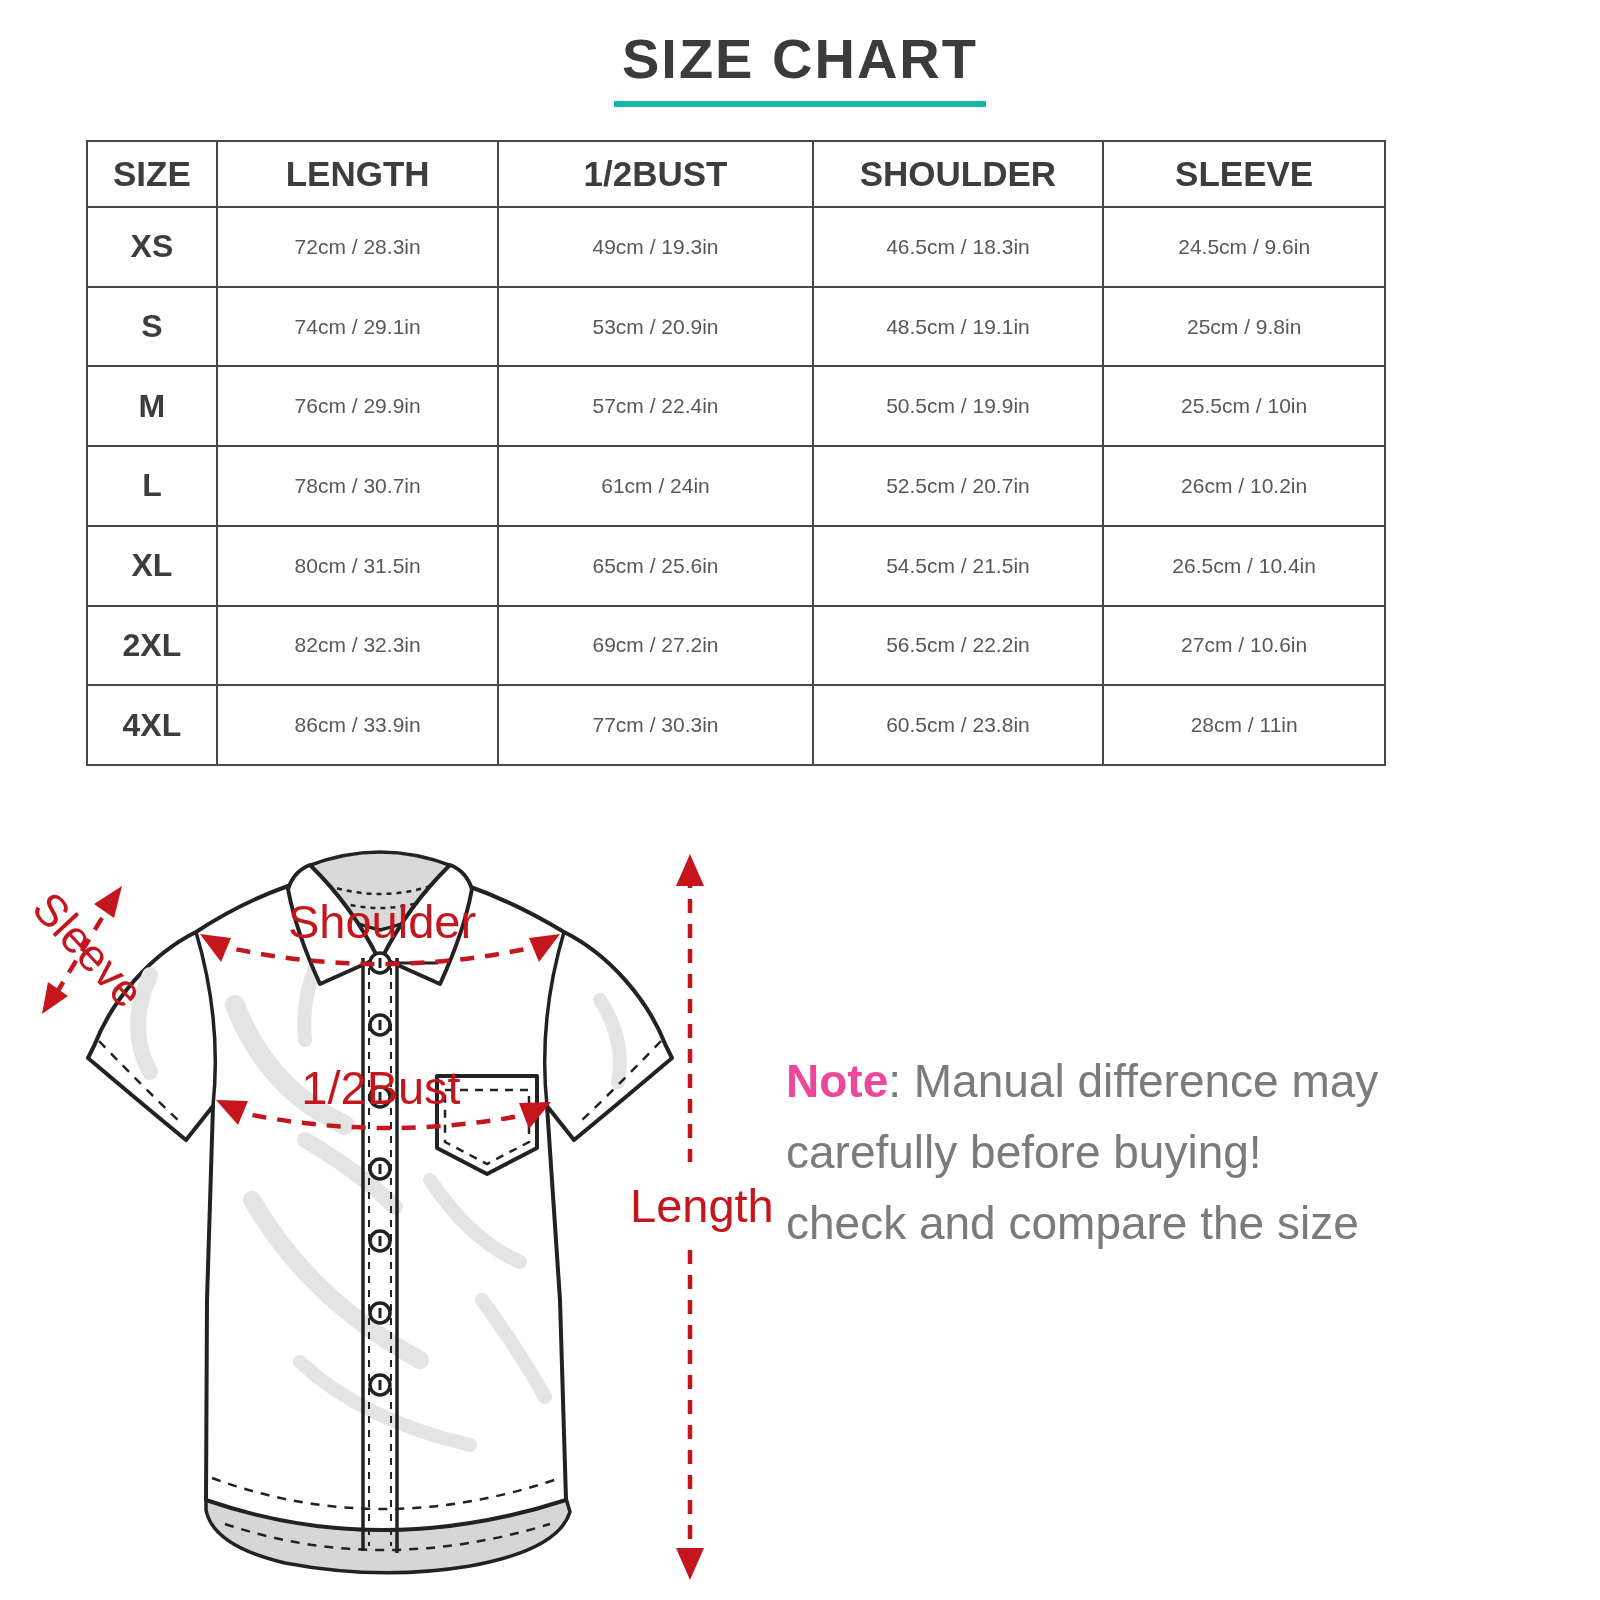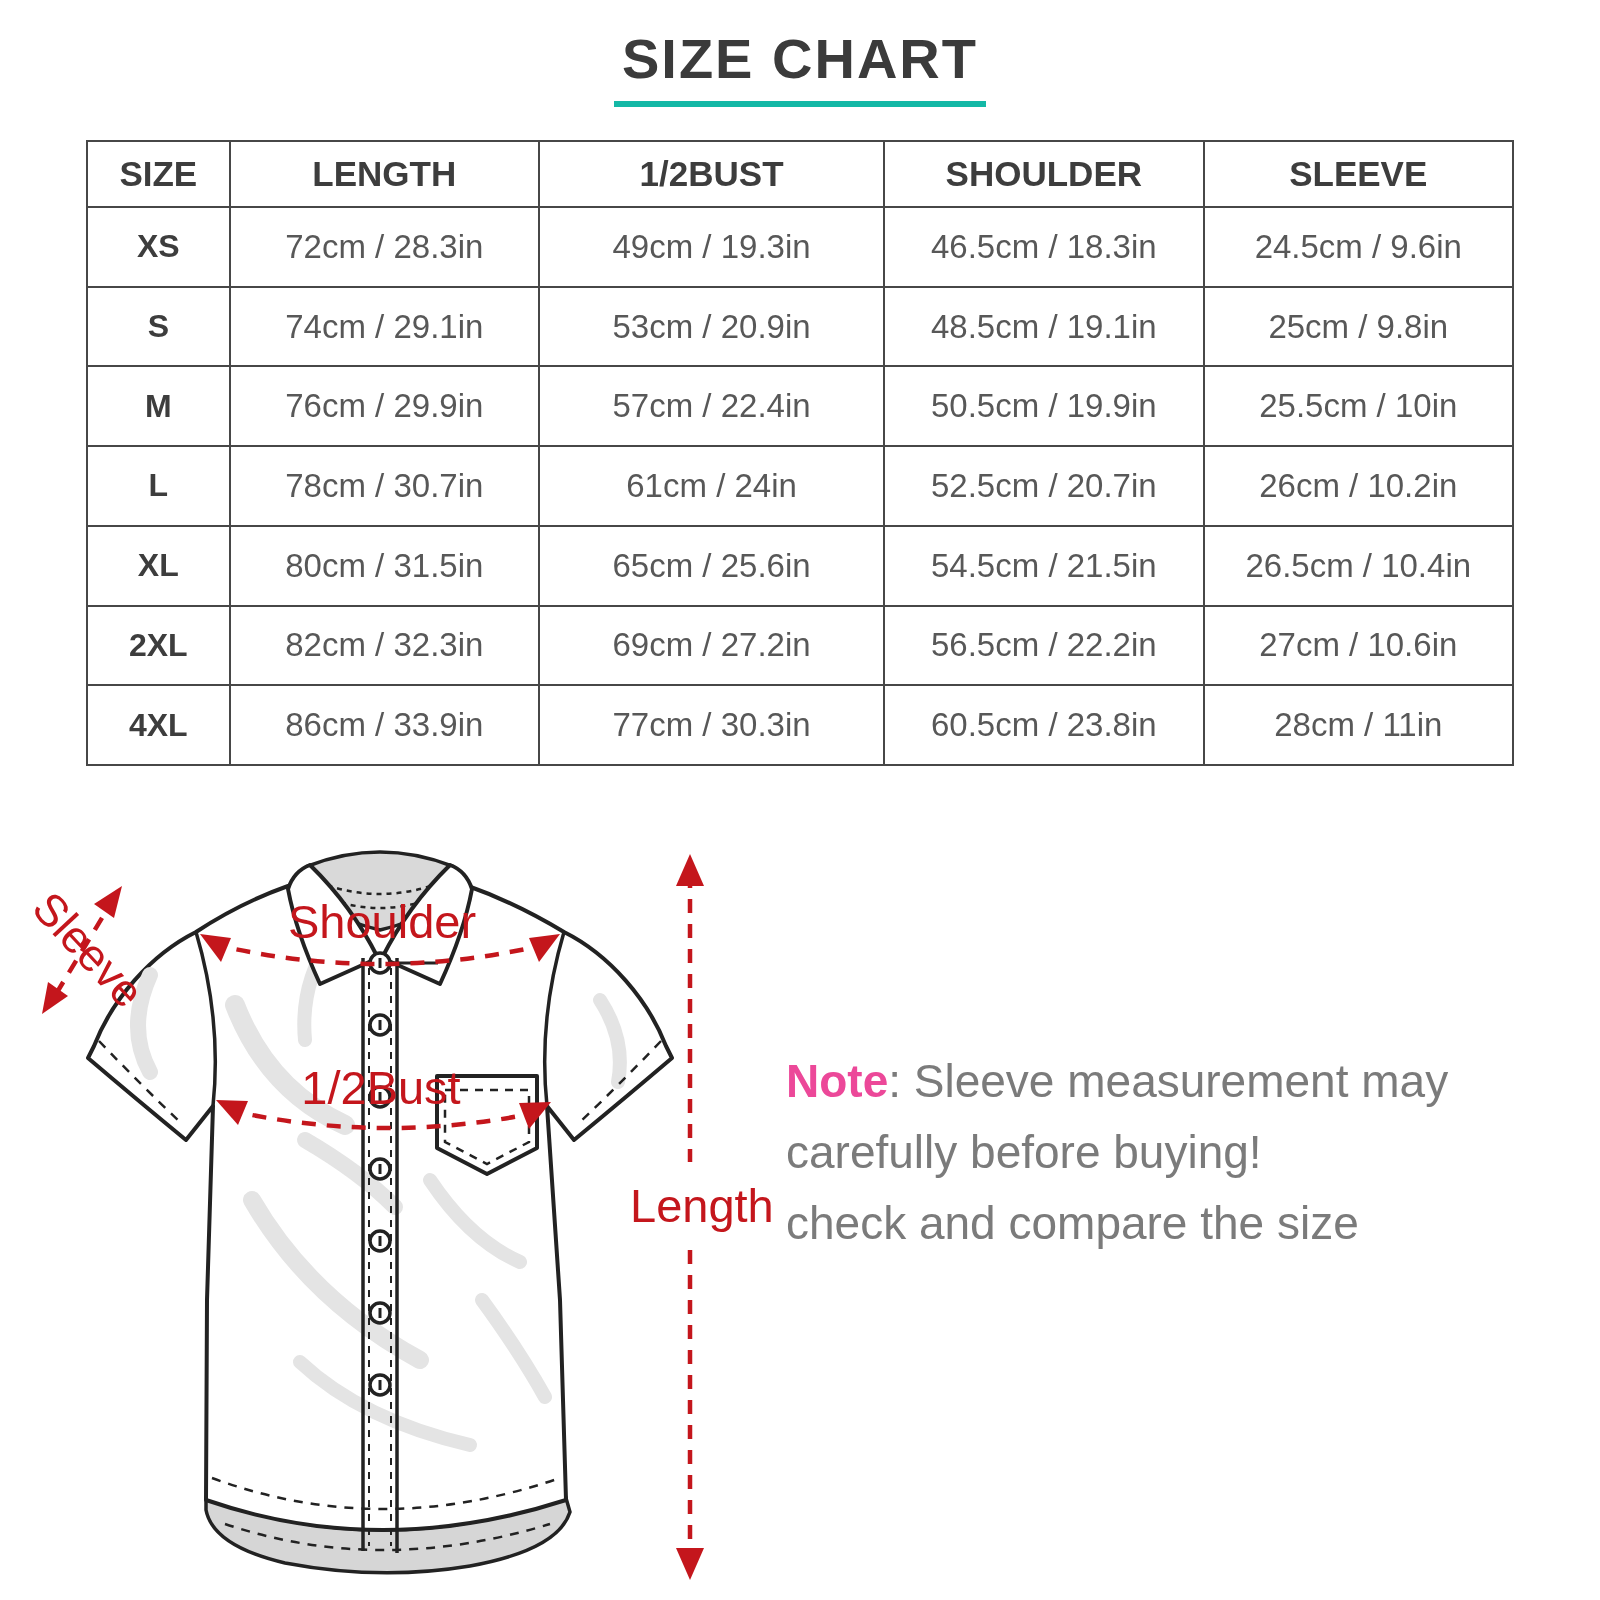--- a/index.html
+++ b/index.html
@@ -4,25 +4,25 @@
 <style>
   html,body{margin:0;padding:0;background:#ffffff;}
   body{width:1600px;height:1600px;position:relative;font-family:"Liberation Sans",sans-serif;overflow:hidden;}
 
   
   .title-wrap{position:absolute;top:26px;left:0;width:1600px;text-align:center;}
   .title{display:inline-block;font-size:56px;font-weight:bold;color:#3b3b3b;letter-spacing:2px;
          border-bottom:6px solid #14b8a6;padding:0 8px 10px 8px;margin:0;}
 
   
-  .size-table{position:absolute;left:86px;top:140px;width:1428px;height:626px;
+  .size-table{position:absolute;left:86px;top:140px;width:1300px;height:626px;
               border-collapse:collapse;table-layout:fixed;}
   .size-table th,.size-table td{border:2px solid #474747;text-align:center;vertical-align:middle;padding:0;}
   .size-table th{font-size:35px;font-weight:bold;color:#3d3d3d;height:64px;}
-  .size-table td{font-size:33px;color:#585858;}
+  .size-table td{font-size:21px;color:#585858;}
   .size-table td.col-size{font-weight:bold;color:#3d3d3d;font-size:32px;}
 
   
   .diagram{position:absolute;left:0;top:800px;width:780px;height:800px;}
 
   
   .note{position:absolute;left:786px;top:1046px;width:730px;font-size:46px;line-height:71px;color:#7b7b7b;}
   .note-bold{font-weight:bold;color:#ec4899;}
 
   svg text{font-family:"Liberation Sans",sans-serif;}
@@ -185,16 +185,16 @@
 
     <line x1="690" y1="874" x2="690" y2="1162" stroke="#c4161c" stroke-width="4.5" stroke-dasharray="14 11"></line>
     <line x1="690" y1="1250" x2="690" y2="1556" stroke="#c4161c" stroke-width="4.5" stroke-dasharray="14 11"></line>
     <polygon points="690,854 676,886 704,886" fill="#c4161c"></polygon>
     <polygon points="690,1580 676,1548 704,1548" fill="#c4161c"></polygon>
     <text x="630" y="1222" font-size="47" fill="#c4161c">Length</text>
   </g>
 </svg>
 
 <div class="note">
-  <div class="note-line"><span class="note-bold">Note</span><span>: Sleeve measurement may</span></div>
+  <div class="note-line"><span class="note-bold">Note</span><span>: Manual difference may</span></div>
   <div class="note-line">carefully before buying!</div>
   <div class="note-line">check and compare the size</div>
 </div>
 
 </body></html>

